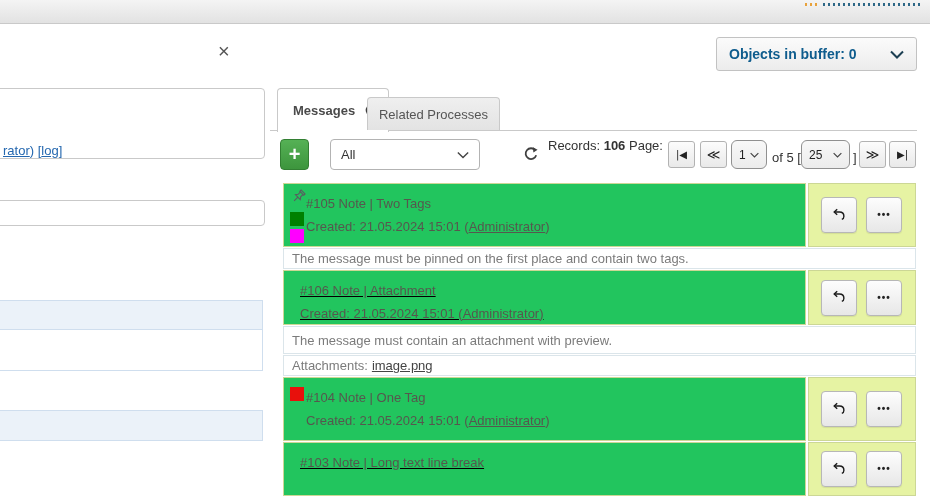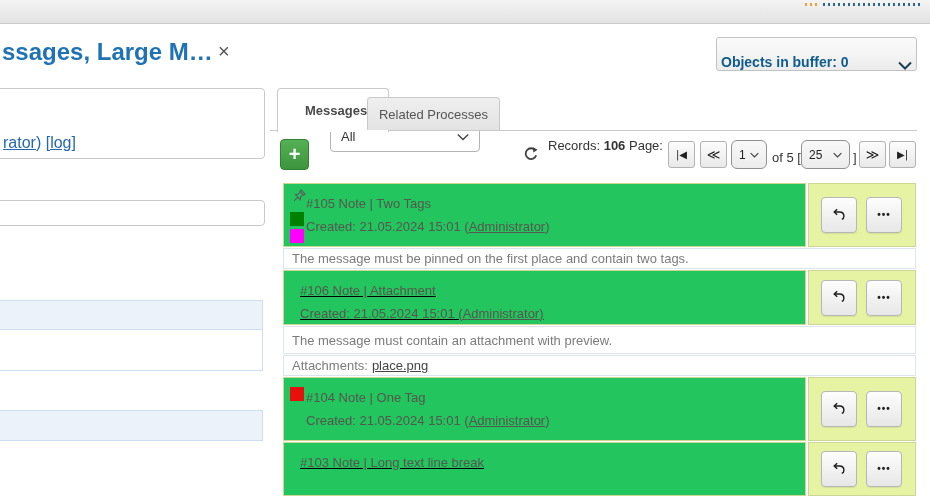--- a/index.html
+++ b/index.html
@@ -14,56 +14,56 @@
   .dash-blue{left:823px;width:99px;background:repeating-linear-gradient(90deg,#2e6887 0 2px,transparent 2px 5px);}
 
   
   .page-title{position:absolute;left:2px;top:38px;margin:0;font-size:24px;font-weight:bold;
               color:#1f72b4;white-space:nowrap;}
   .close-icon{position:absolute;left:218px;top:41px;font-size:20px;color:#555;cursor:pointer;line-height:1;}
 
   
   .buffer-btn{position:absolute;left:716px;top:37px;width:201px;height:34px;box-sizing:border-box;
               background:linear-gradient(#fbfbfb,#ececec);border:1px solid #c2c2c2;border-radius:3px;
-              display:flex;align-items:flex-end;padding:0 4px;cursor:pointer;}
+              display:flex;align-items:center;padding:0 12px;cursor:pointer;}
   .buffer-label{font-size:14px;font-weight:bold;color:#0e5c8d;}
   .buffer-chevron{margin-left:auto;display:flex;}
 
   
   .lp-box1{position:absolute;left:-8px;top:88px;width:273px;height:71px;box-sizing:border-box;
            background:#fff;border:1px solid #c9c9c9;border-radius:4px;}
-  .lp-links{position:absolute;left:10px;bottom:6px;font-size:16px;color:#2467af;white-space:nowrap;}
+  .lp-links{position:absolute;left:10px;bottom:0;font-size:13px;color:#2467af;white-space:nowrap;}
   .lp-links a{color:#2467af;text-decoration:underline;cursor:pointer;}
   .lp-box2{position:absolute;left:-8px;top:200px;width:273px;height:26px;box-sizing:border-box;
            background:#fff;border:1px solid #c9c9c9;border-radius:4px;}
   .lp-th{position:absolute;left:-8px;top:300px;width:271px;height:30px;box-sizing:border-box;
          background:#ebf2f9;border:1px solid #cfdeee;}
   .lp-td{position:absolute;left:-8px;top:329px;width:271px;height:42px;box-sizing:border-box;
          background:#fff;border:1px solid #cfdeee;}
   .lp-row3{position:absolute;left:-8px;top:410px;width:271px;height:31px;box-sizing:border-box;
            background:#ebf2f9;border:1px solid #cfdeee;}
 
   
   .tabs-line{position:absolute;left:270px;top:130px;width:647px;height:1px;background:#c9c9c9;z-index:1;}
   .tab-active{position:absolute;left:277px;top:88px;width:112px;height:44px;box-sizing:border-box;z-index:2;
               background:#fff;border:1px solid #c9c9c9;border-bottom:none;border-radius:4px 4px 0 0;
-              display:flex;align-items:center;gap:9px;padding-left:27px;cursor:pointer;}
+              display:flex;align-items:center;gap:9px;padding-left:15px;cursor:pointer;}
   .tab-active .tab-label{font-size:13px;font-weight:bold;color:#4a4a4a;}
   .tab-inactive{position:absolute;left:367px;top:97px;width:133px;height:33px;box-sizing:border-box;z-index:2;
                 background:linear-gradient(#efefef,#e3e3e3);border:1px solid #c9c9c9;border-bottom:none;
                 border-radius:4px 4px 0 0;display:flex;align-items:center;justify-content:center;
                 font-size:13px;color:#555;cursor:pointer;}
   .refresh-icon{display:inline-flex;cursor:pointer;}
 
   
   .add-btn{position:absolute;left:280px;top:139px;width:29px;height:31px;box-sizing:border-box;
            background:linear-gradient(#55b155,#3d953d);border:1px solid #337f33;border-radius:4px;
            color:#fff;font-size:20px;font-weight:bold;display:flex;align-items:center;justify-content:center;
            cursor:pointer;padding:0;}
-  .filter-select{position:absolute;left:330px;top:121px;width:150px;height:31px;box-sizing:border-box;
+  .filter-select{position:absolute;left:330px;top:139px;width:150px;height:31px;box-sizing:border-box;
                  background:#fff;border:1px solid #b3b3b3;border-radius:4px;display:flex;align-items:center;
                  padding:0 10px;font-size:13px;color:#333;cursor:pointer;}
   .filter-select .sel-chevron{margin-left:auto;display:flex;}
   .toolbar-refresh{position:absolute;left:523px;top:146px;}
   .records-text{position:absolute;left:548px;top:138px;font-size:13px;color:#333;white-space:nowrap;}
   .records-text b{font-weight:bold;}
 
   .pg-btn{position:absolute;width:27px;height:27px;box-sizing:border-box;padding:0;
           background:linear-gradient(#fcfcfc,#e9e9e9);border:1px solid #b2b2b2;border-radius:3px;
           font-size:10px;color:#222;display:flex;align-items:center;justify-content:center;cursor:pointer;
@@ -103,21 +103,20 @@
 </head>
 <body>
 
 <div class="screen">
 
   <div class="topbar">
     <span class="dash dash-orange"></span>
     <span class="dash dash-blue"></span>
   </div>
 
-  <h1 class="page-title">ssages, Large M…</h1>
   <span class="close-icon">×</span>
 
   <button class="buffer-btn">
     <span class="buffer-label">Objects in buffer: 0</span>
     <span class="buffer-chevron">
       <svg width="14" height="9" viewBox="0 0 14 9">
           <path d="M1 1.5 L7 7.5 L13 1.5" fill="none" stroke="#1c3f52" stroke-width="2"></path>
         </svg>
     </span>
   </button>
@@ -253,21 +252,21 @@
         <button class="act-btn">
             <span class="dots">•••</span>
           </button>
       </div>
     </div>
     <div class="m-body bh28">
         <span>The message must contain an attachment with preview.</span>
       </div>
     <div class="m-body bh29">
       <span>Attachments:</span>
-      <a>place.png</a>
+      <a>image.png</a>
     </div>
 
     <div class="m-row h53">
       <div class="cell-main">
         <div class="icon-col tagonly">
           <span class="tag-swatch" style="background-color: rgb(232, 16, 12);"></span>
         </div>
         <div class="msg-textblock">
           <div class="m-title">#104 Note | One Tag</div>
           <div class="m-created"><span>Created: 21.05.2024 15:01 (</span><a>Administrator</a><span>)</span></div>

